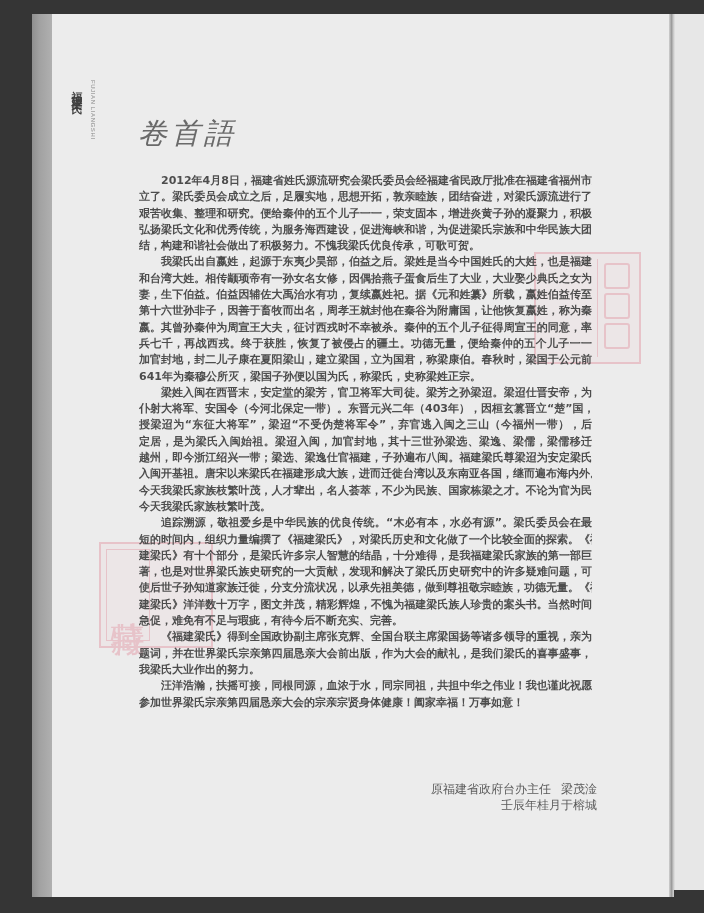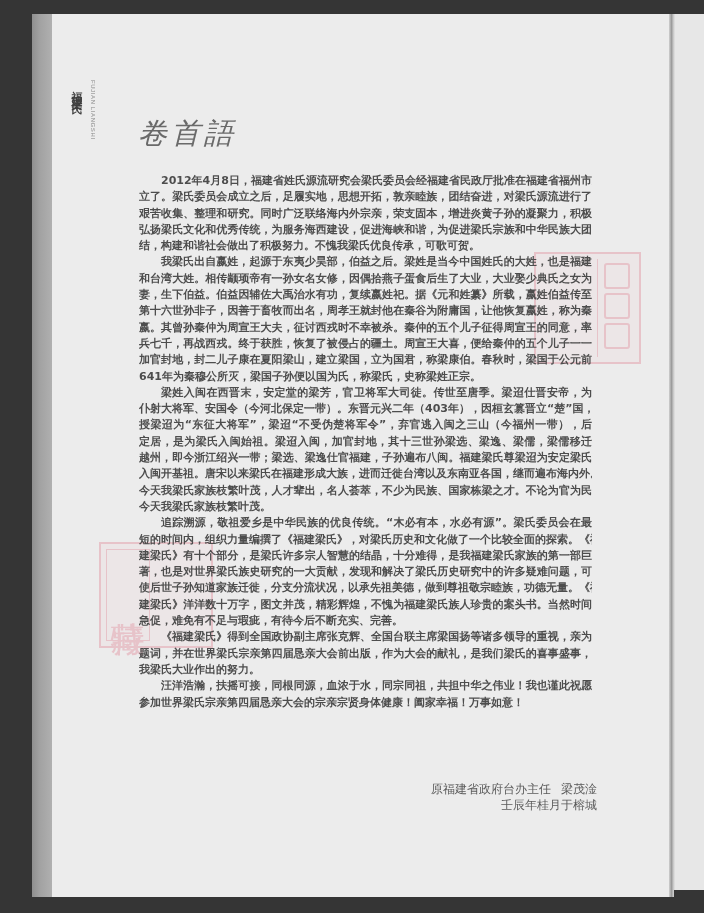--- a/index.html
+++ b/index.html
@@ -116,34 +116,34 @@
       <div class="glyph-box"></div>
       <div class="glyph-box"></div>
       <div class="glyph-box"></div>
     </div>
   </div>
 
   <div class="body-text">
 
     <div class="line first">2012年4月8日，福建省姓氏源流研究会梁氏委员会经福建省民政厅批准在福建省福州市成</div>
     <div class="line">立了。梁氏委员会成立之后，足履实地，思想开拓，敦亲睦族，团结奋进，对梁氏源流进行了</div>
-    <div class="line">艰苦收集、整理和研究。同时广泛联络海内外宗亲，荣支固本，增进炎黄子孙的凝聚力，积极</div>
+    <div class="line">艰苦收集、整理和研究。便给秦仲的五个儿子一一，荣支固本，增进炎黄子孙的凝聚力，积极</div>
     <div class="line">弘扬梁氏文化和优秀传统，为服务海西建设，促进海峡和谐，为促进梁氏宗族和中华民族大团</div>
     <div class="line last">结，构建和谐社会做出了积极努力。不愧我梁氏优良传承，可歌可贺。</div>
 
     <div class="line first">我梁氏出自嬴姓，起源于东夷少昊部，伯益之后。梁姓是当今中国姓氏的大姓，也是福建</div>
     <div class="line">和台湾大姓。相传颛顼帝有一孙女名女修，因偶拾燕子蛋食后生了大业，大业娶少典氏之女为</div>
     <div class="line">妻，生下伯益。伯益因辅佐大禹治水有功，复续嬴姓祀。据《元和姓纂》所载，嬴姓伯益传至</div>
     <div class="line">第十六世孙非子，因善于畜牧而出名，周孝王就封他在秦谷为附庸国，让他恢复嬴姓，称为秦</div>
     <div class="line">嬴。其曾孙秦仲为周宣王大夫，征讨西戎时不幸被杀。秦仲的五个儿子征得周宣王的同意，率</div>
-    <div class="line">兵七千，再战西戎。终于获胜，恢复了被侵占的疆土。周宣王大喜，便给秦仲的五个儿子一一</div>
+    <div class="line">兵七千，再战西戎。终于获胜，恢复了被侵占的疆土。功德无量，便给秦仲的五个儿子一一</div>
     <div class="line">加官封地，封二儿子康在夏阳梁山，建立梁国，立为国君，称梁康伯。春秋时，梁国于公元前</div>
     <div class="line last">641年为秦穆公所灭，梁国子孙便以国为氏，称梁氏，史称梁姓正宗。</div>
 
-    <div class="line first">梁姓入闽在西晋末，安定堂的梁芳，官卫将军大司徒。传世至唐季。梁迢仕晋安帝，为</div>
+    <div class="line first">梁姓入闽在西晋末，安定堂的梁芳，官卫将军大司徒。梁芳之孙梁迢。梁迢仕晋安帝，为</div>
     <div class="line">仆射大将军、安国令（今河北保定一带）。东晋元兴二年（403年），因桓玄篡晋立“楚”国，</div>
     <div class="line">授梁迢为“东征大将军”，梁迢“不受伪楚将军令”，弃官逃入闽之三山（今福州一带），后</div>
     <div class="line">定居，是为梁氏入闽始祖。梁迢入闽，加官封地，其十三世孙梁选、梁逸、梁儒，梁儒移迁</div>
     <div class="line">越州，即今浙江绍兴一带；梁选、梁逸仕官福建，子孙遍布八闽。福建梁氏尊梁迢为安定梁氏</div>
     <div class="line">入闽开基祖。唐宋以来梁氏在福建形成大族，进而迁徙台湾以及东南亚各国，继而遍布海内外。</div>
     <div class="line">今天我梁氏家族枝繁叶茂，人才辈出，名人荟萃，不少为民族、国家栋梁之才。不论为官为民</div>
     <div class="line last">今天我梁氏家族枝繁叶茂。</div>
 
     <div class="line first">追踪溯源，敬祖爱乡是中华民族的优良传统。“木必有本，水必有源”。梁氏委员会在最</div>
     <div class="line">短的时间内，组织力量编撰了《福建梁氏》，对梁氏历史和文化做了一个比较全面的探索。《福</div>

